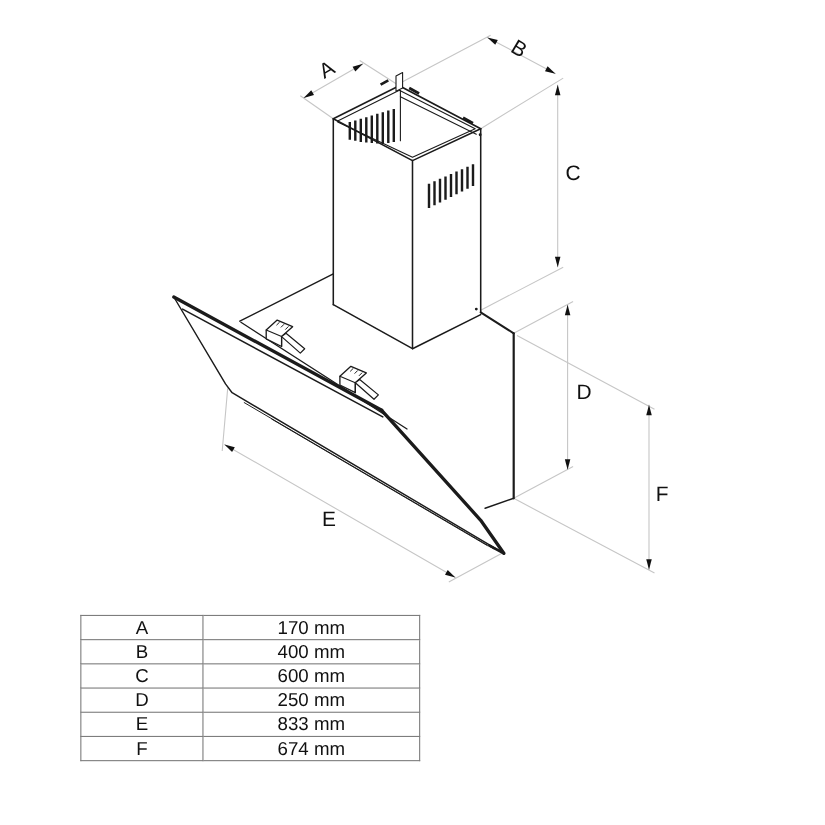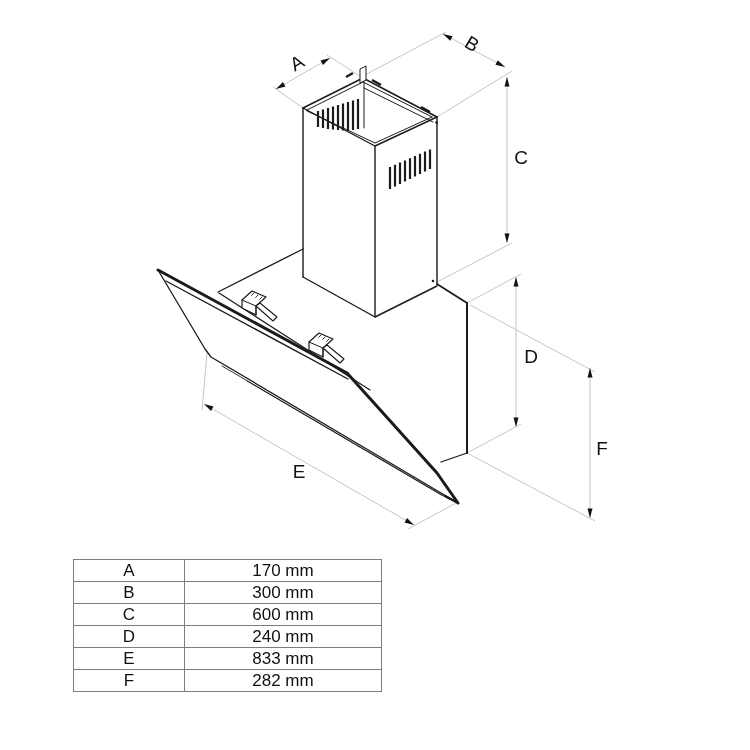--- a/index.html
+++ b/index.html
@@ -138,33 +138,33 @@
 </svg>
 
 <table id="dim-table">
   <tbody>
     <tr>
       <td class="c1">A</td>
       <td class="c2">170 mm</td>
     </tr>
     <tr>
       <td class="c1">B</td>
-      <td class="c2">300 mm</td>
+      <td class="c2">400 mm</td>
     </tr>
     <tr>
       <td class="c1">C</td>
       <td class="c2">600 mm</td>
     </tr>
     <tr>
       <td class="c1">D</td>
-      <td class="c2">240 mm</td>
+      <td class="c2">250 mm</td>
     </tr>
     <tr>
       <td class="c1">E</td>
       <td class="c2">833 mm</td>
     </tr>
     <tr>
       <td class="c1">F</td>
-      <td class="c2">282 mm</td>
+      <td class="c2">674 mm</td>
     </tr>
   </tbody>
 </table>
 </div>
 
 </body></html>

